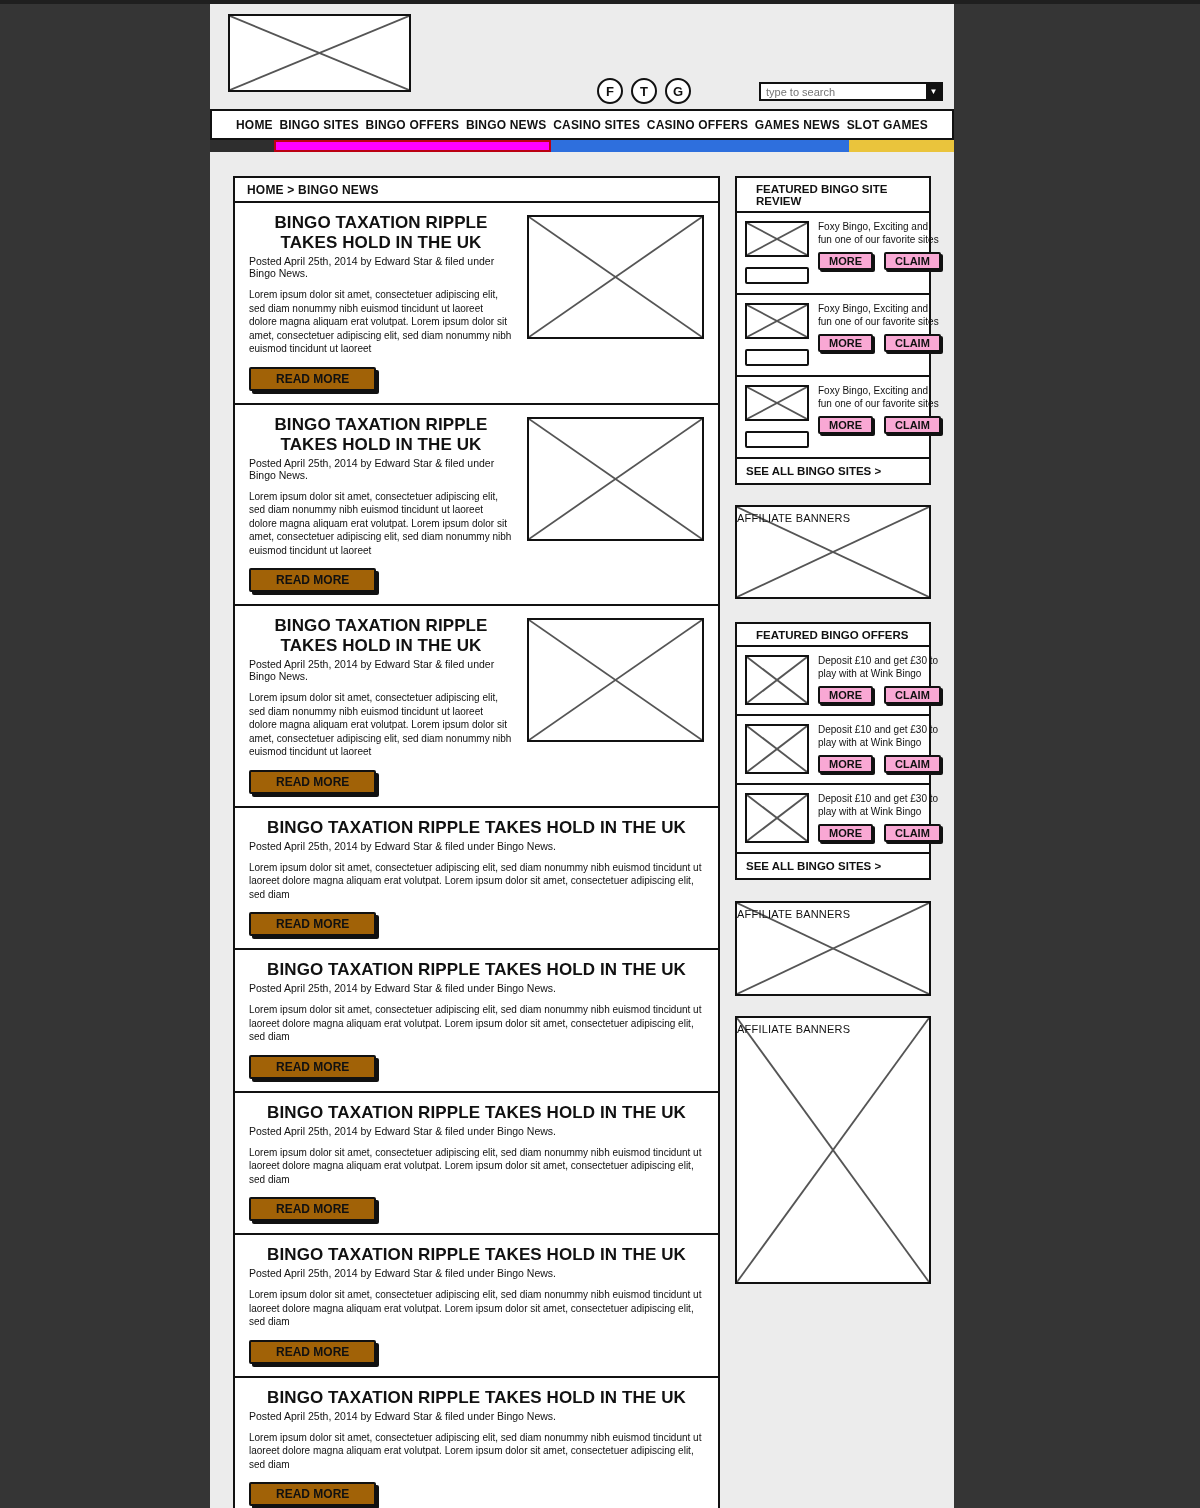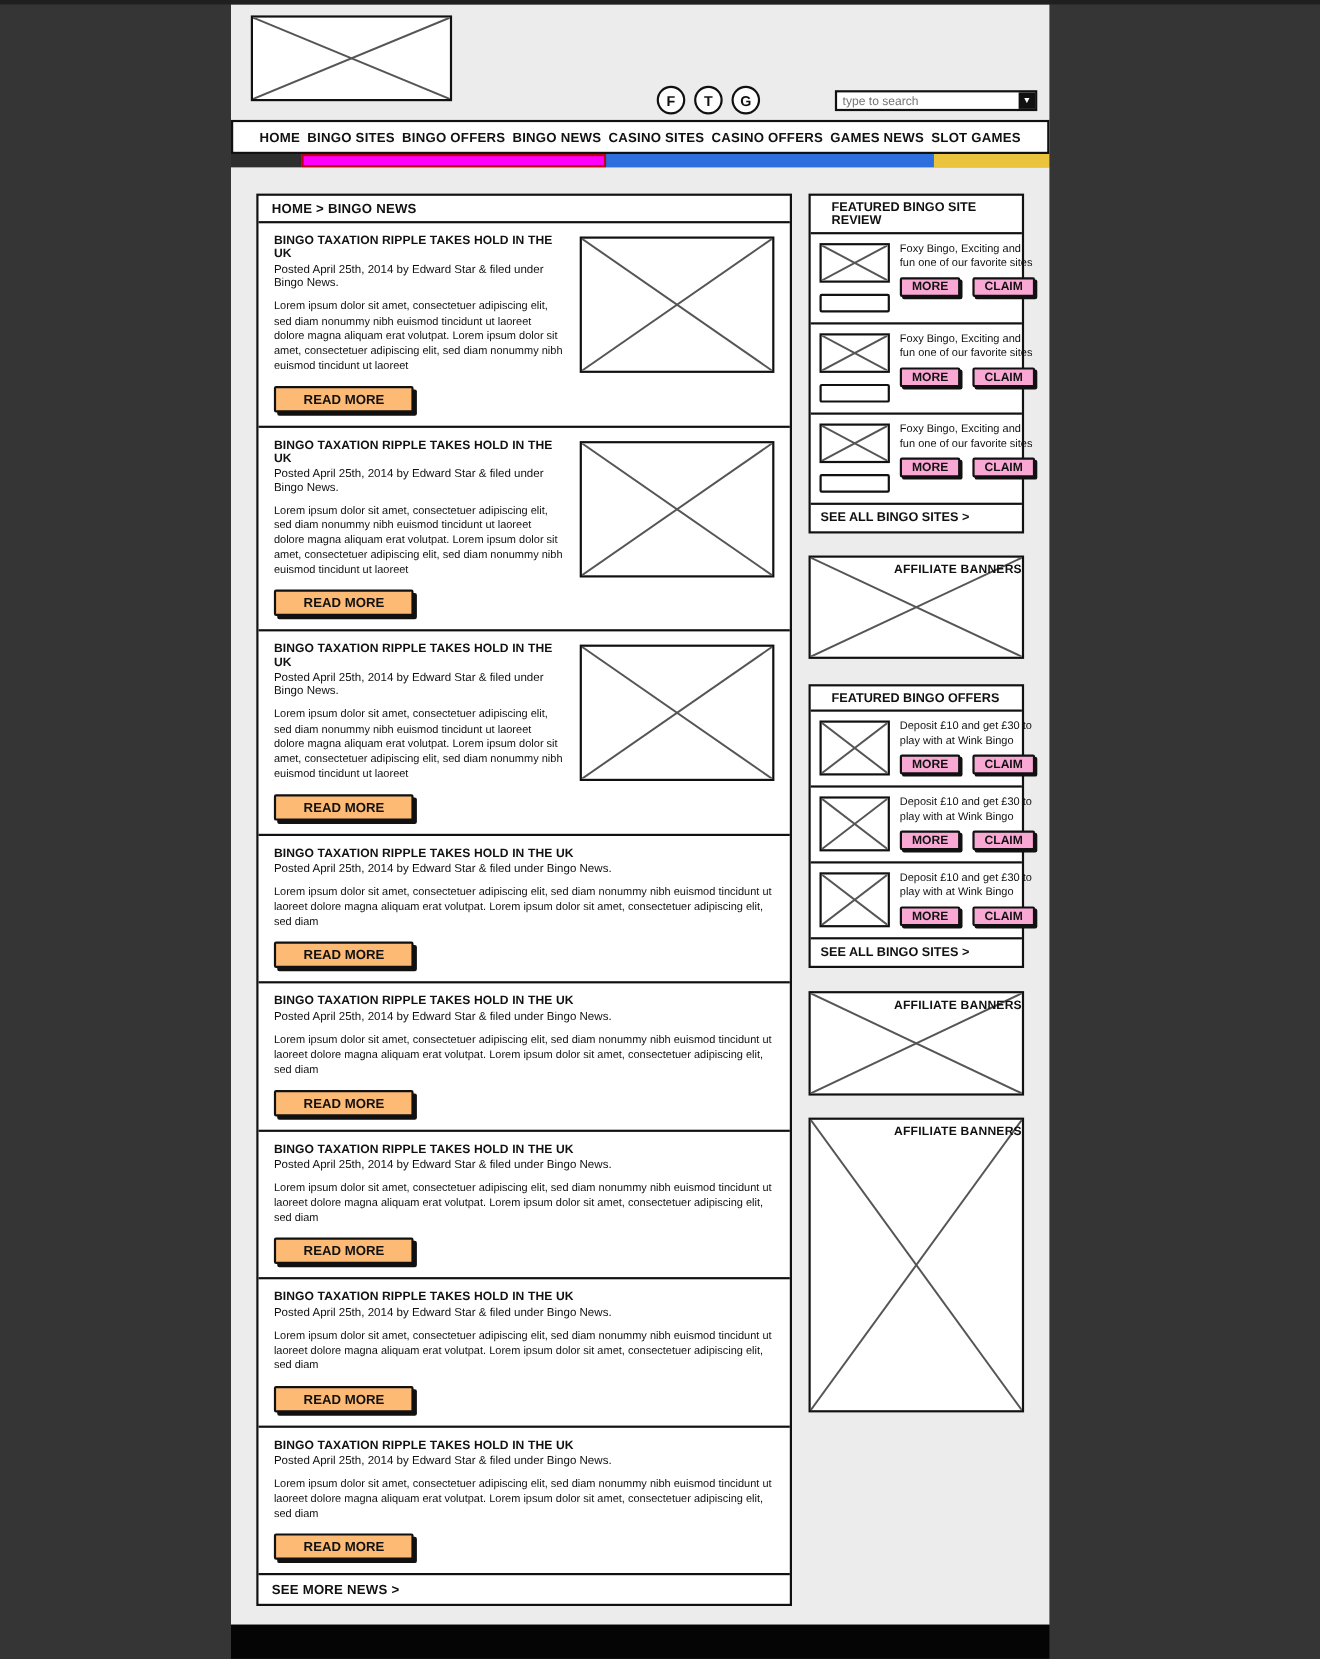--- a/index.html
+++ b/index.html
@@ -45,46 +45,46 @@
   
   .content { background:#ececec; display:flex; gap:15px; padding:24px 23px 17px; align-items:flex-start; }
   .left-col { width:487px; }
   .right-col { width:196px; }
 
   .articles-box { background:#fff; border:2px solid #111; }
   .breadcrumb { font-weight:bold; font-size:12px; padding:5px 12px 4px; border-bottom:2px solid #111; letter-spacing:.2px; }
   .article { padding:10px 14px 12px; border-bottom:2px solid #111; }
   .article .flexrow { display:flex; gap:14px; }
   .article .txt { flex:1; min-width:0; }
-  .article h3 { font-size:11px; letter-spacing:.1px; }
+  .article h3 { font-size:17px; letter-spacing:.1px;text-align:center; }
   .article .meta { font-size:10.5px; margin-top:2px; }
   .article .body { font-size:10px; line-height:1.35; margin-top:9px; }
   .article .img { width:177px; height:124px; flex:none; margin-top:2px; display:none; }
   .article.has-img .img { display:block; }
-  .btn { display:inline-block; background:#fdba74; border:2px solid #111; border-radius:2px;
+  .btn { display:inline-block; background:#a16207; border:2px solid #111; border-radius:2px;
          box-shadow:3px 3px 0 #111; font-weight:bold; font-size:12px; padding:3px 25px; margin-top:11px; cursor:pointer; }
   .see-more { font-weight:bold; font-size:12px; padding:6px 12px; letter-spacing:.2px; cursor:pointer; }
 
   
   .side-box { background:#fff; border:2px solid #111; }
   .box-title { font-weight:bold; font-size:11.5px; padding:5px 19px 4px; border-bottom:2px solid #111; }
   .side-item { display:flex; gap:9px; padding:8px 8px 9px; border-bottom:2px solid #111; }
   .side-item .col1 { width:64px; flex:none; }
   .side-item .blurb { font-size:10px; line-height:1.27; }
   .review-ph { width:64px; height:36px; }
   .offer-ph { width:64px; height:50px; }
   .mini-rect { width:64px; height:17px; border:2px solid #111; border-radius:2px; background:#fff; margin-top:10px; }
   .btn-row { display:flex; gap:11px; margin-top:6px; }
   .btn-sm { background:#f9a8d4; border:2px solid #111; border-radius:2px; box-shadow:2px 2px 0 #111;
             font-weight:bold; font-size:11px; padding:1px 9px; cursor:pointer; }
   .side-footer { font-weight:bold; font-size:11.5px; padding:6px 9px; cursor:pointer; }
 
   .aff { position:relative; background:#fff; border:2px solid #111; margin-top:21px; }
-  .aff .aff-title { position:absolute; top:5px; left:0; right:0; text-align:right;
-                    font-weight:bold; font-size:11px; letter-spacing:.2px; z-index:2; }
+  .aff .aff-title { position:absolute; top:5px; left:0; right:0; text-align:left;
+                    font-weight:normal; font-size:11px; letter-spacing:.2px; z-index:2; }
   .aff svg { position:absolute; inset:0; width:100%; height:100%; }
   .aff line { stroke:#555; stroke-width:1.8; vector-effect:non-scaling-stroke; }
   .aff-sm { height:94px; }
   .aff-md { height:95px; }
   .aff-lg { height:268px; margin-top:20px; }
   .aff-first { margin-top:20px; }
 
   
   .footer { background:#050505; color:#fff; display:flex; gap:40px; padding:14px 33px 0; height:138px; }
 </style>

